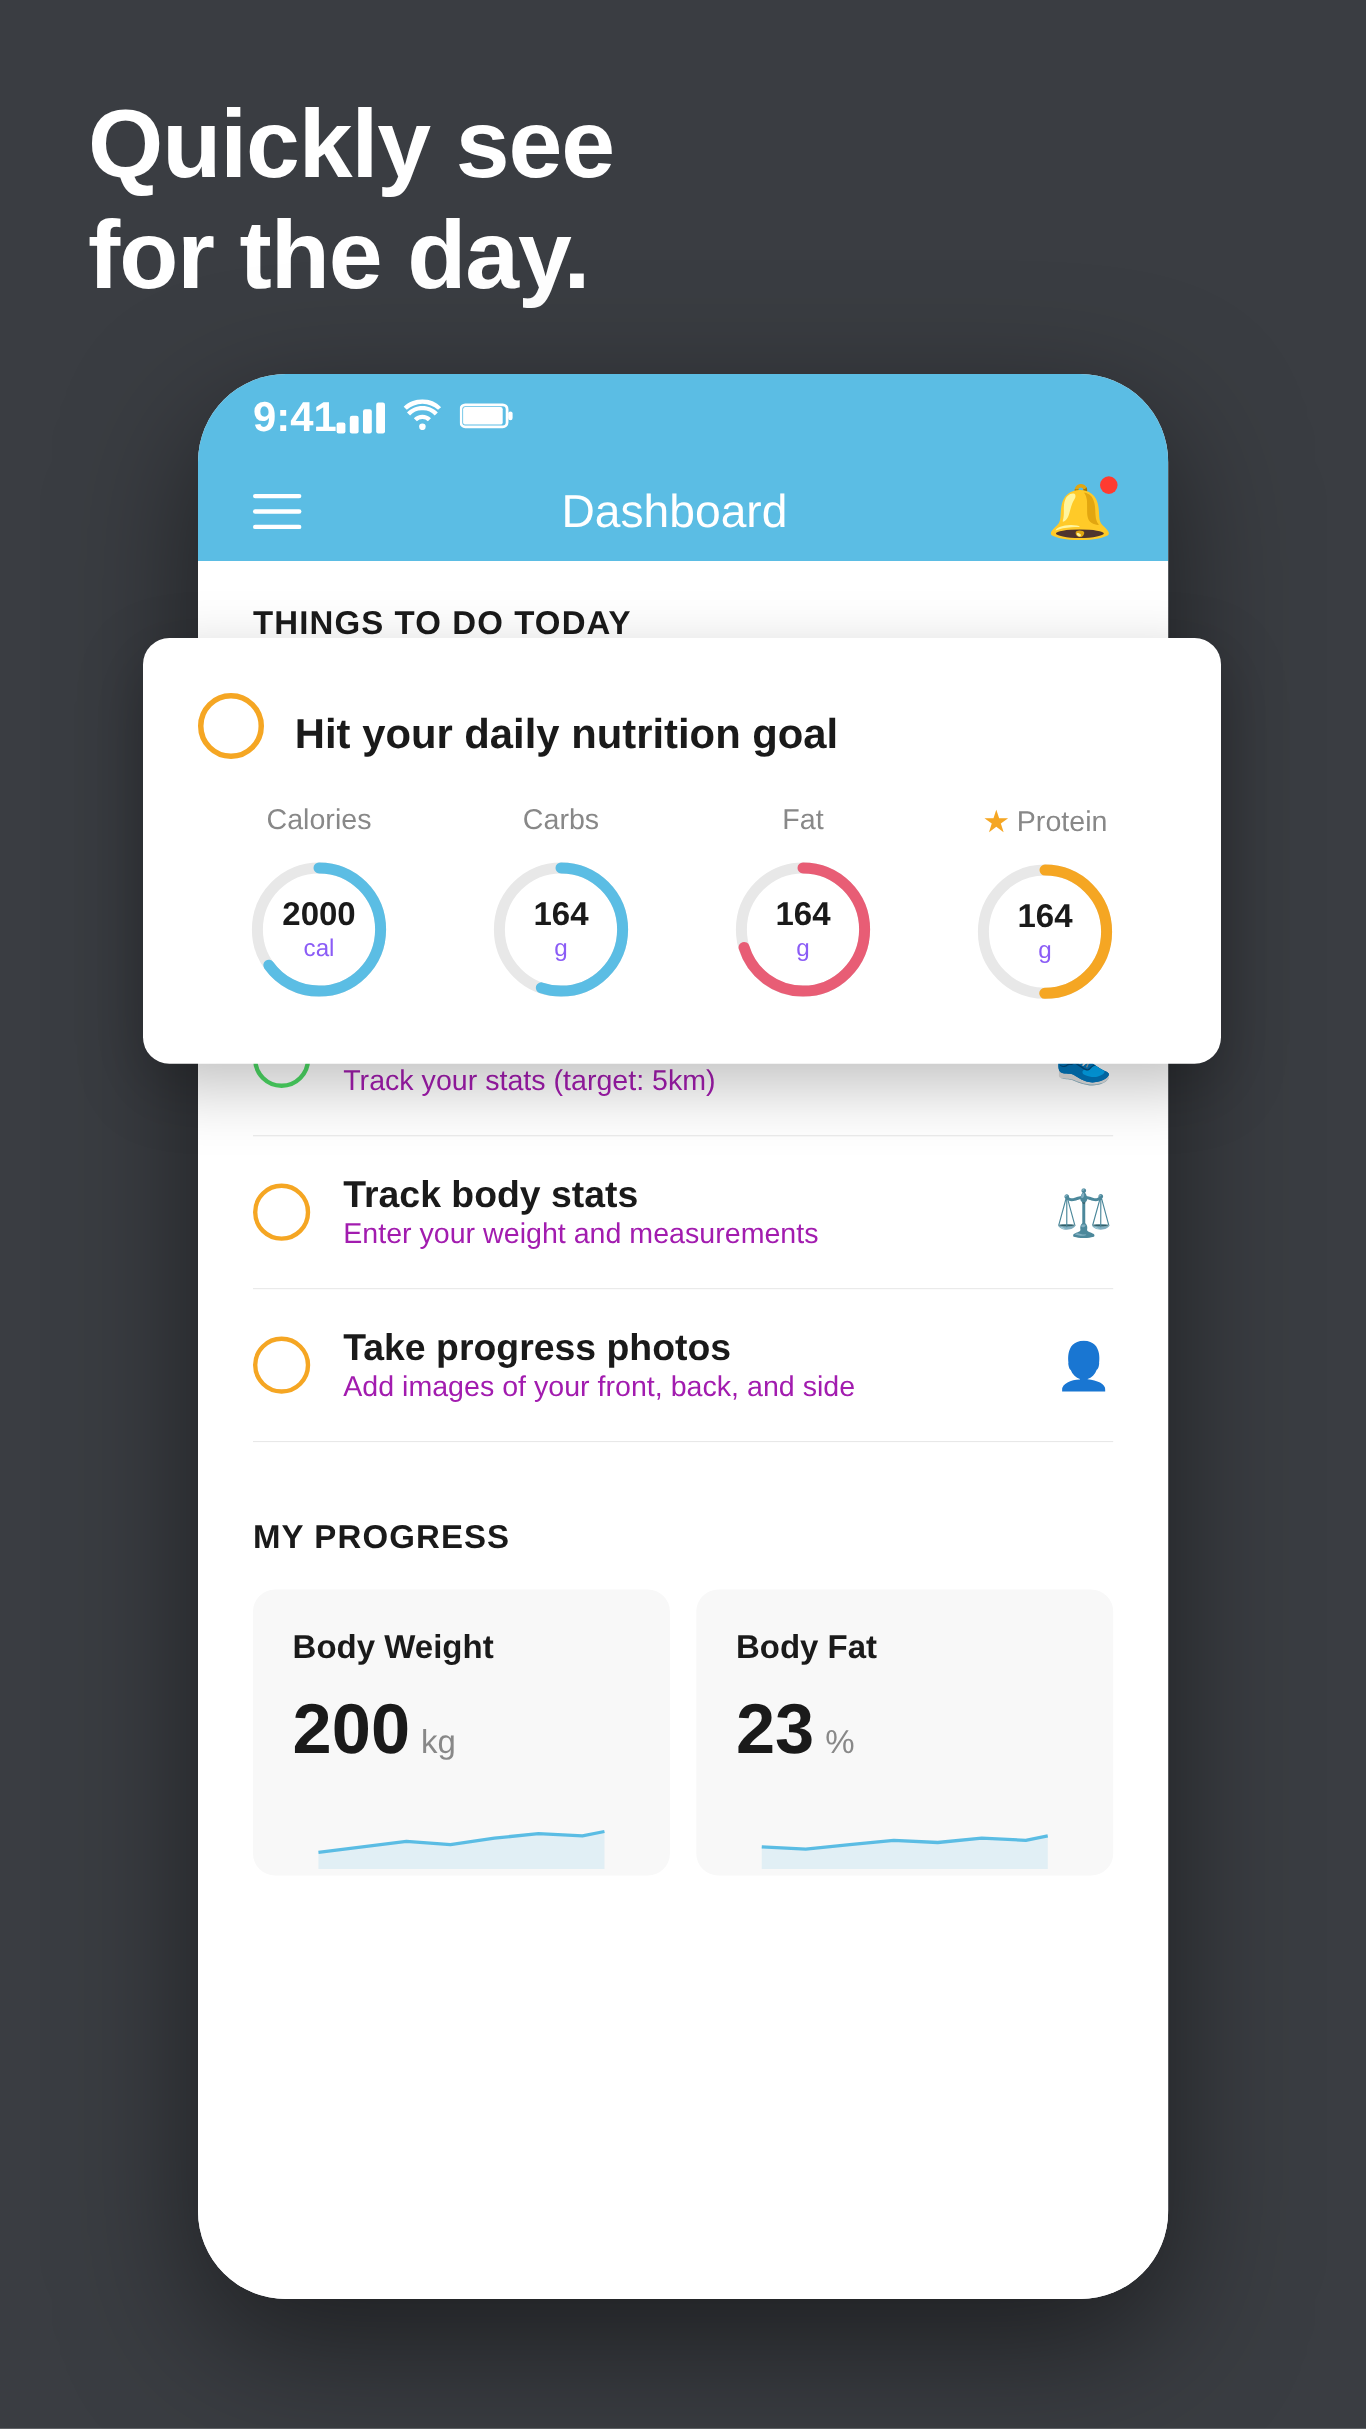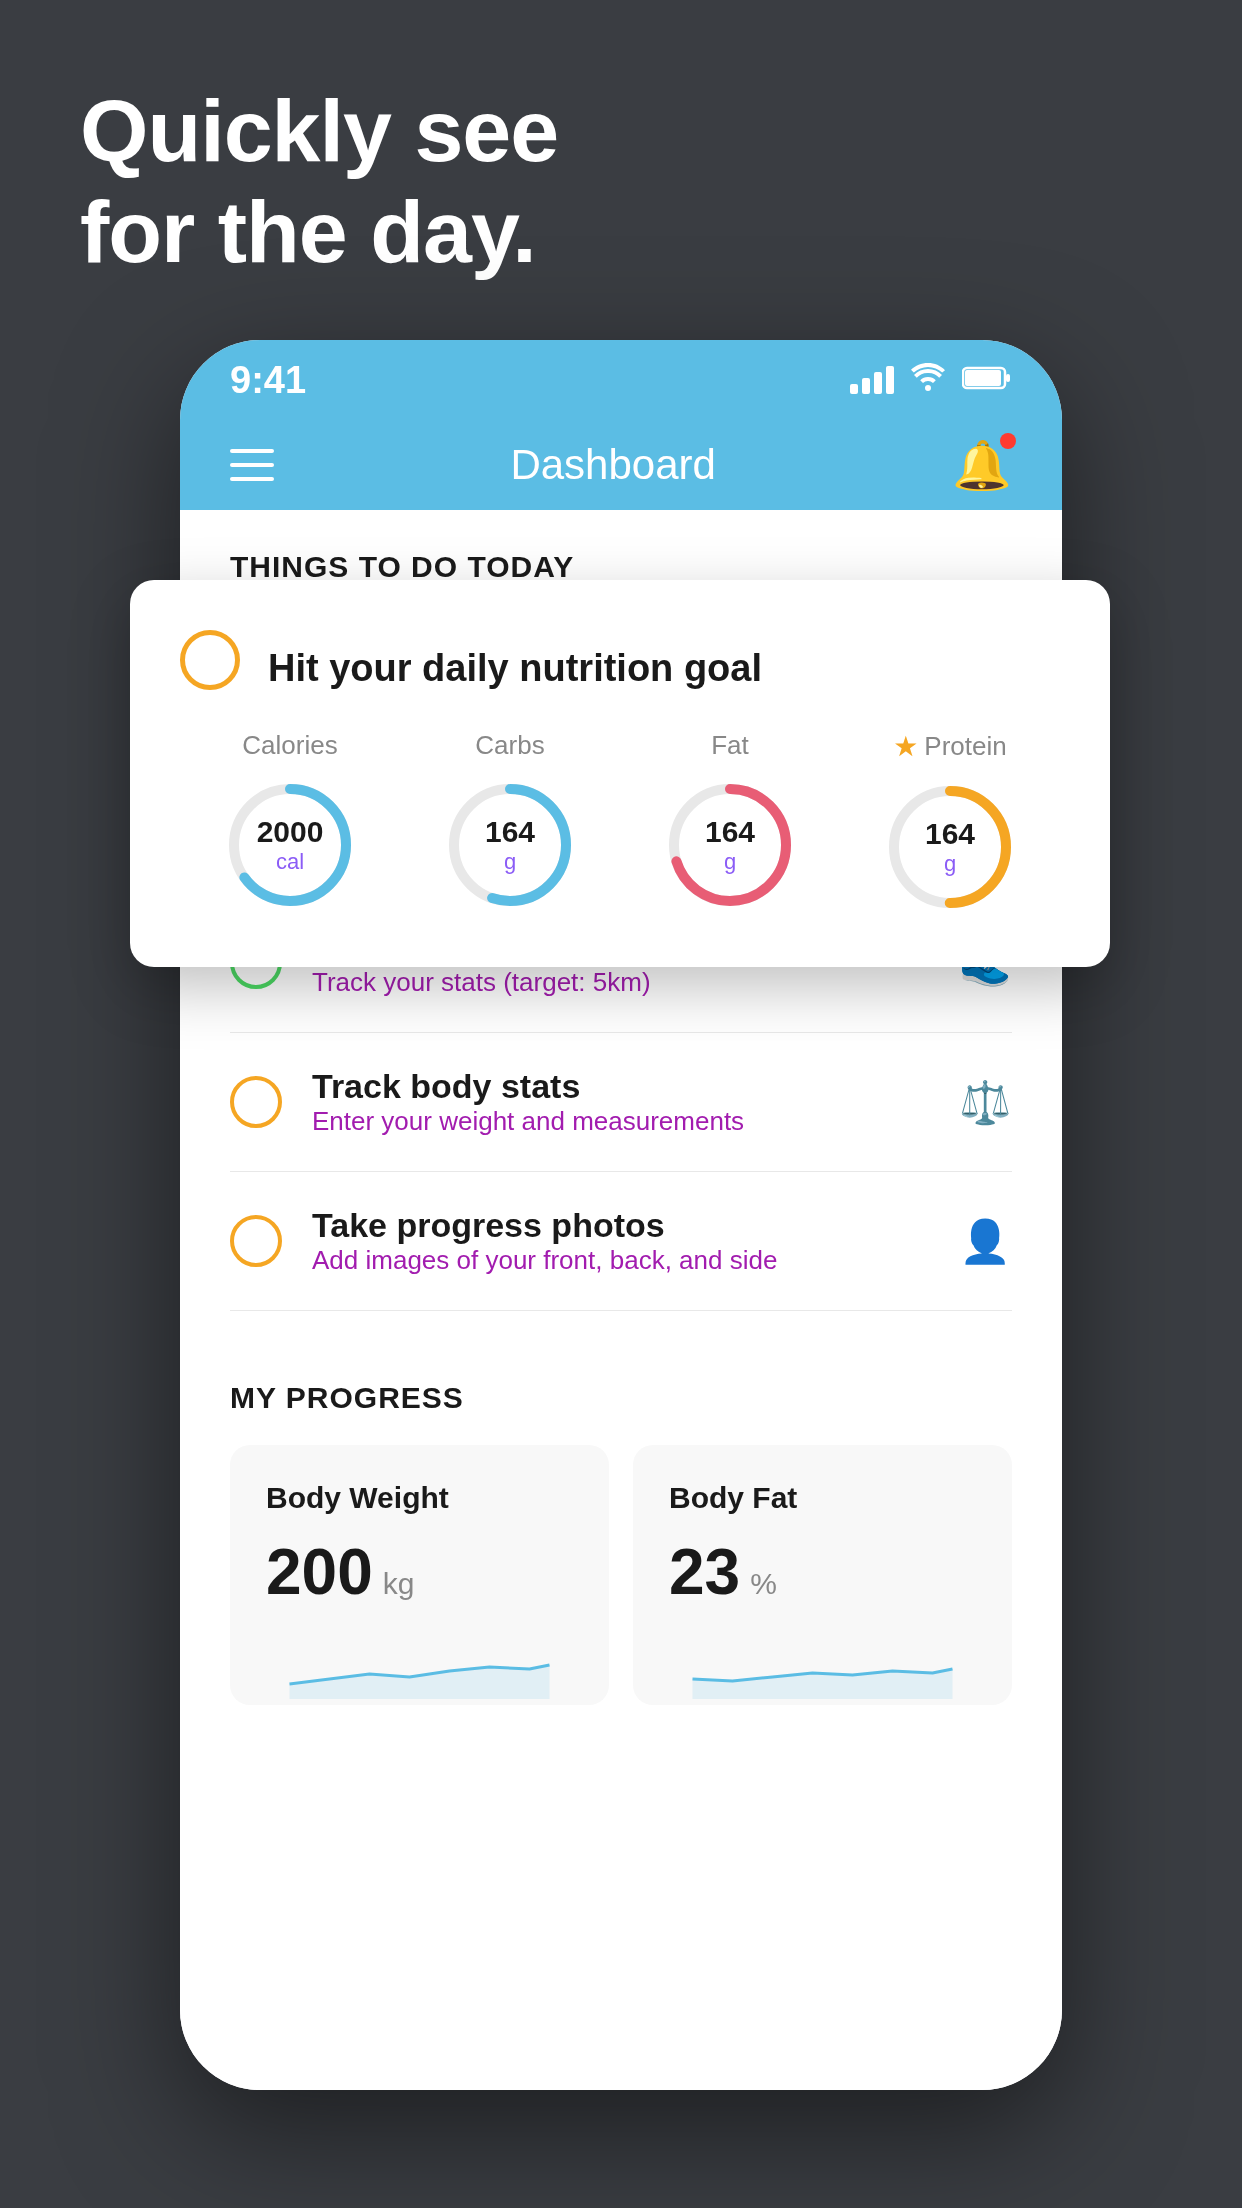--- a/index.html
+++ b/index.html
@@ -37,21 +37,21 @@
       overflow: hidden;
       box-shadow: 0 40px 120px rgba(0,0,0,0.5);
     }
 
     
     .status-bar {
       background: #5bbde4;
       height: 80px;
       display: flex;
       align-items: center;
-      justify-content: space-between;
+      justify-content: flex-start;
       padding: 0 50px;
     }
     .status-time {
       color: white;
       font-size: 38px;
       font-weight: 600;
     }
     .status-icons {
       display: flex;
       align-items: center;

